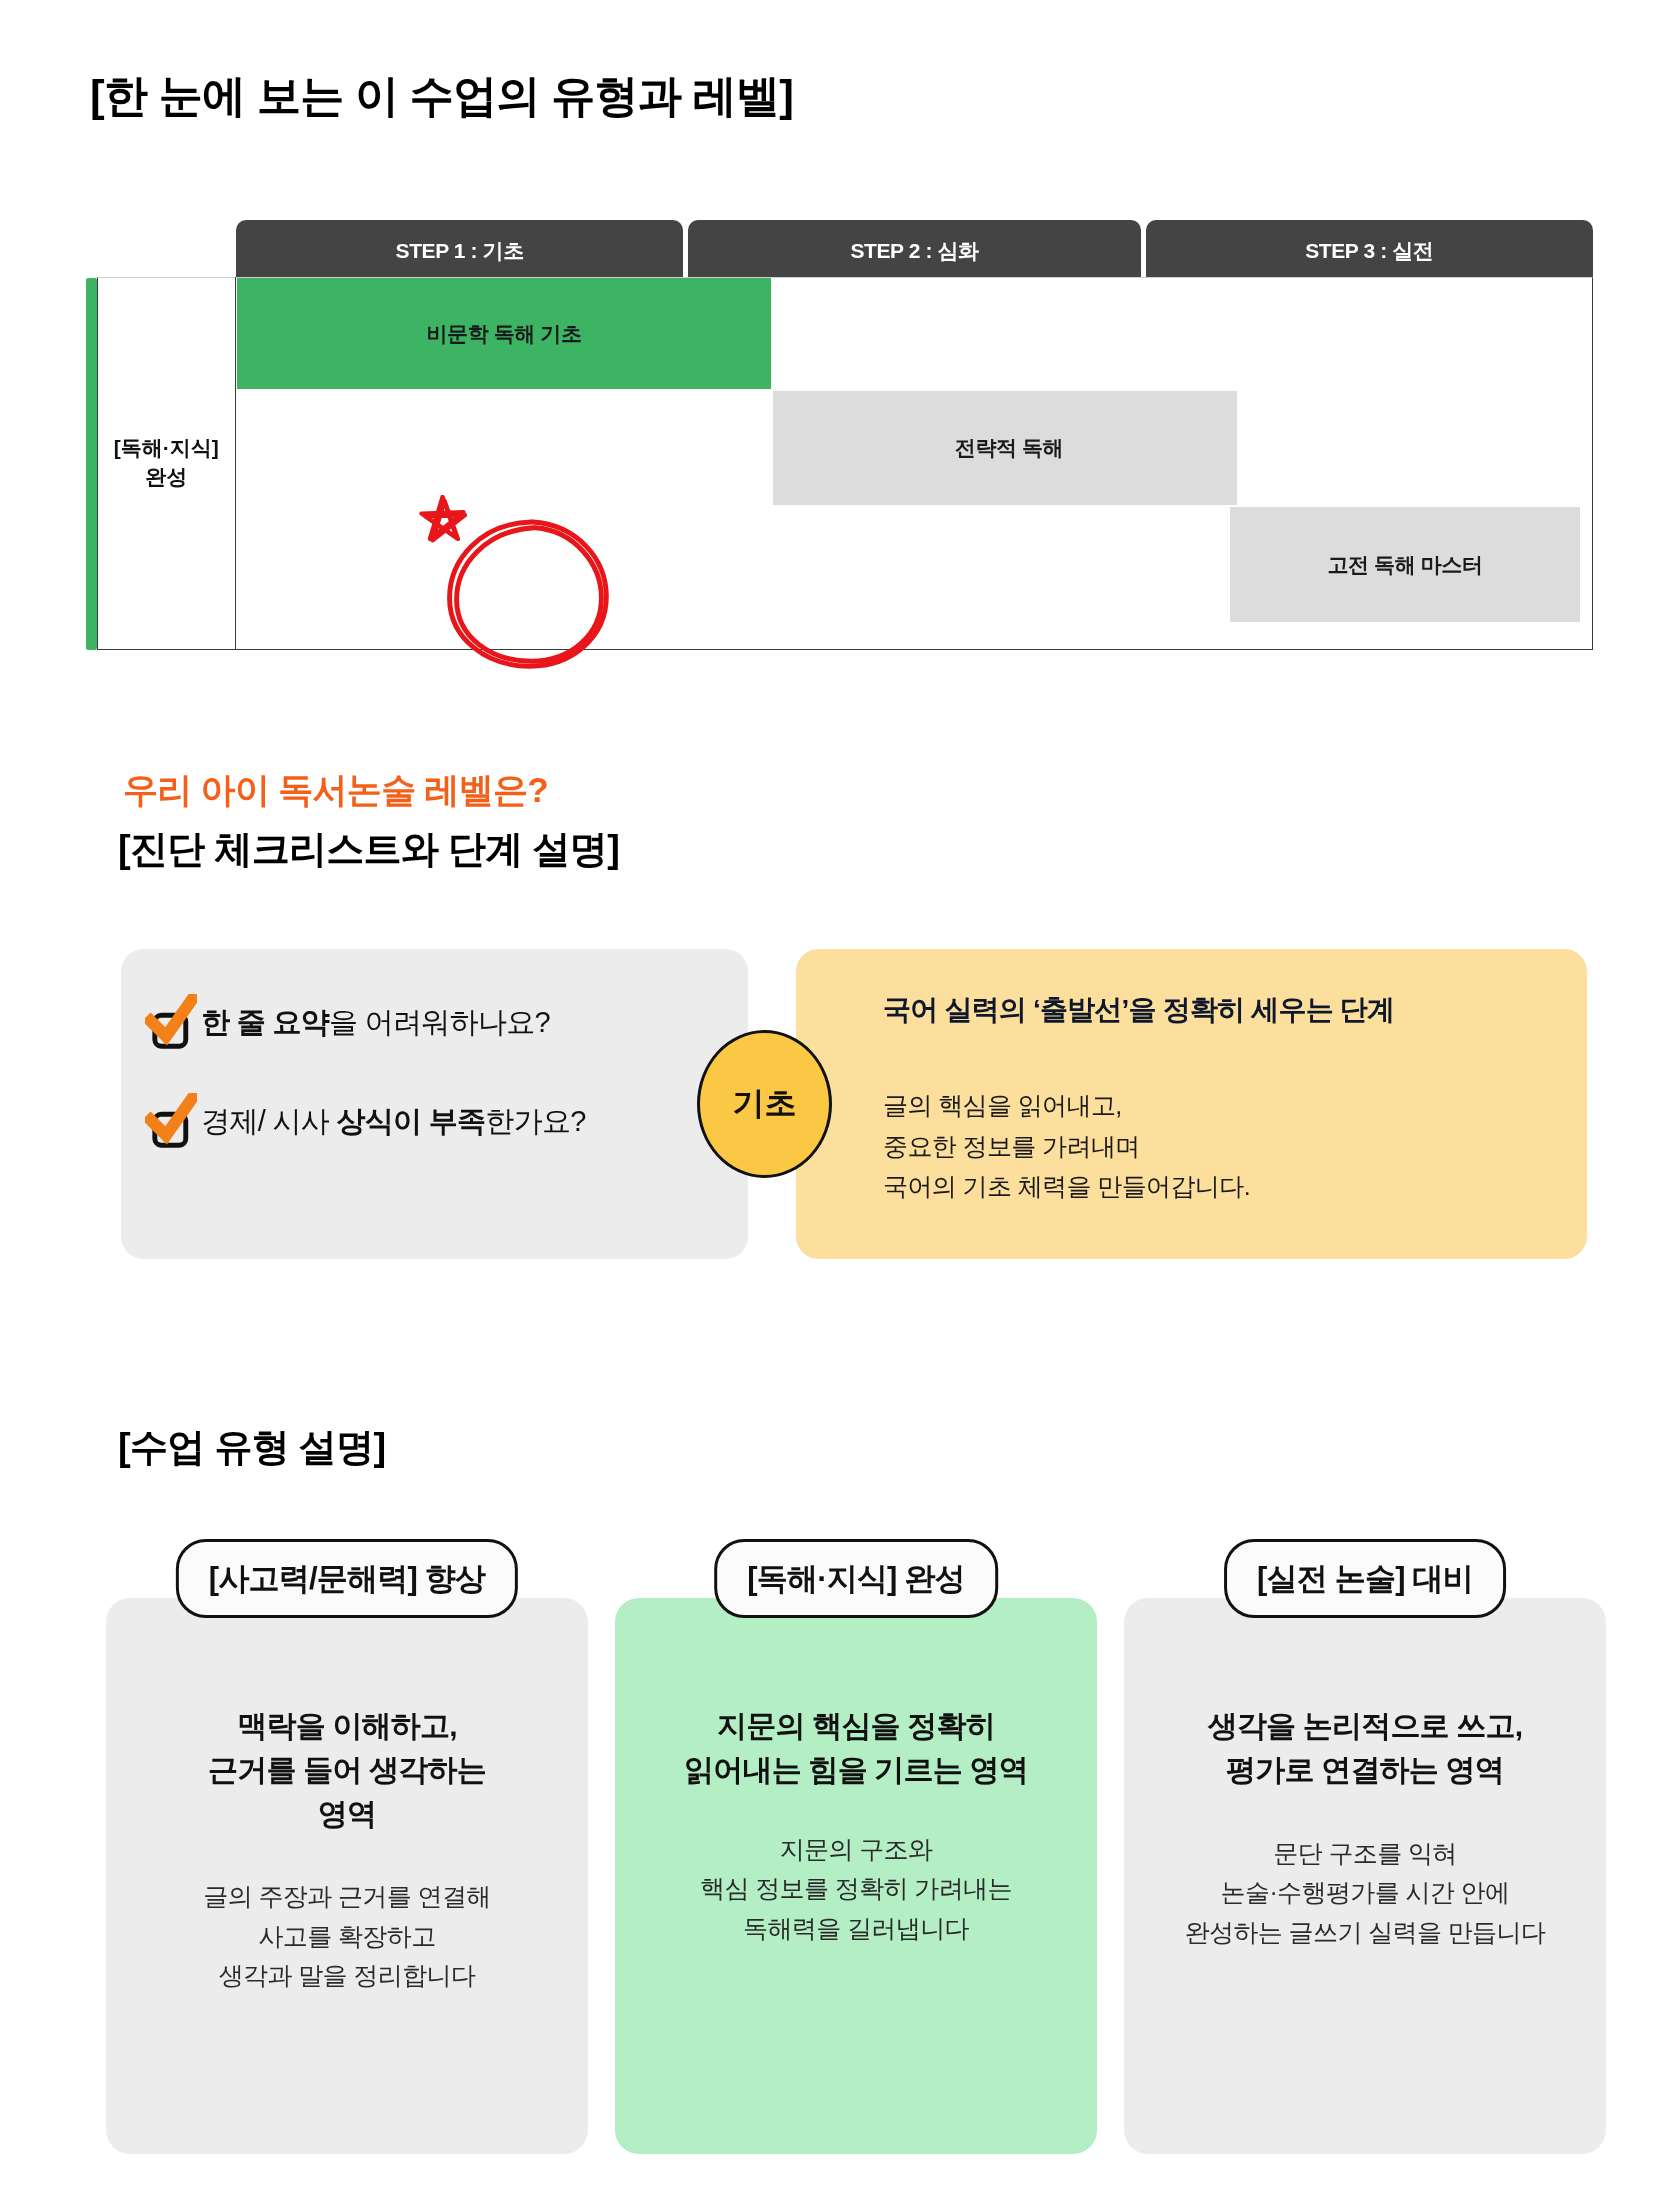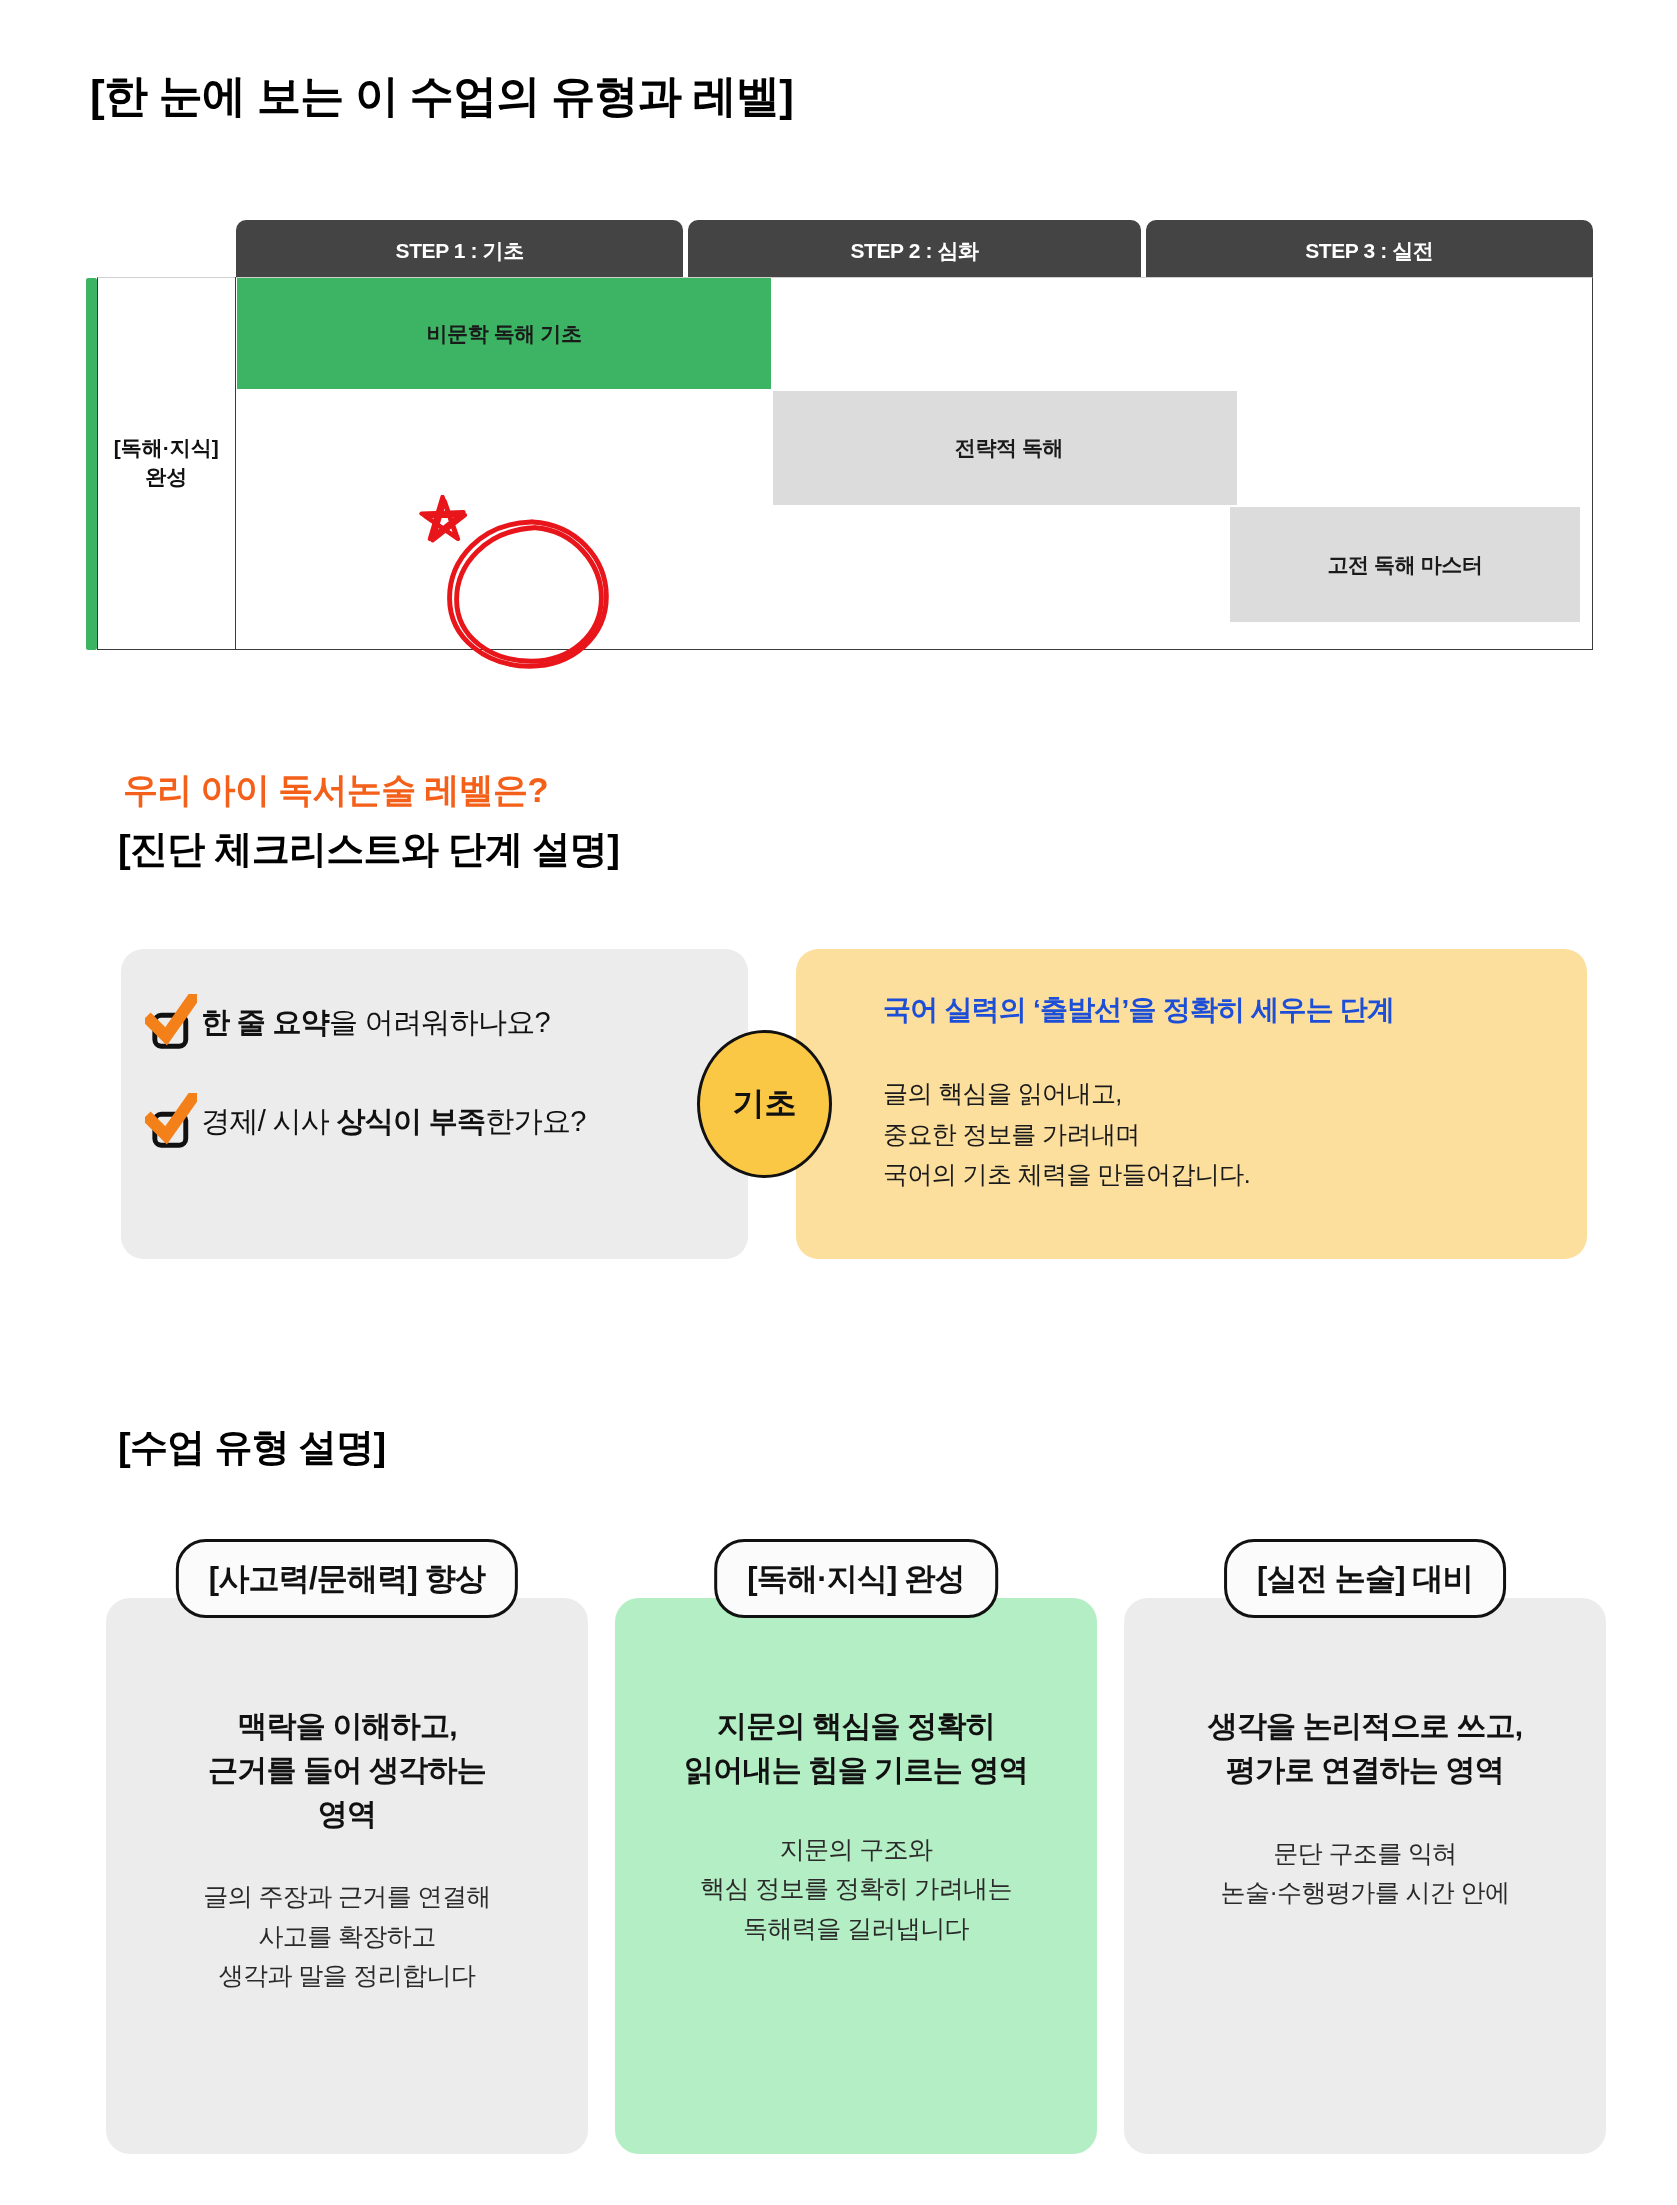--- a/index.html
+++ b/index.html
@@ -193,23 +193,23 @@
     width: 791px;
     height: 310px;
     background: #fcdf9d;
     border-radius: 22.5px;
     box-sizing: border-box;
     padding: 42px 35px 0 87px;
   }
   #level-panel .panel-head {
     font-size: 28px;
     font-weight: bold;
-    color: #1d4ed8;
+    color: #0f172a;
     letter-spacing: -0.8px;
-    margin-bottom: 44px;
+    margin-bottom: 56px;
     white-space: nowrap;
   }
   #level-panel .panel-line {
     font-size: 25px;
     color: #1a1a1a;
     letter-spacing: -0.6px;
     line-height: 1.62;
   }
   #level-badge {
     left: 697px;
@@ -407,16 +407,17 @@
 
   <div class="card grey">
     <div class="card-badge">[실전 논술] 대비</div>
     <div class="card-title">
       <div>생각을 논리적으로 쓰고,</div>
       <div>평가로 연결하는 영역</div>
     </div>
     <div class="card-body">
       <div>문단 구조를 익혀</div>
       <div>논술·수행평가를 시간 안에</div>
+      <div>완성하는 글쓰기 실력을 만듭니다</div>
     </div>
   </div>
 </div>
 
 
 </body></html>

